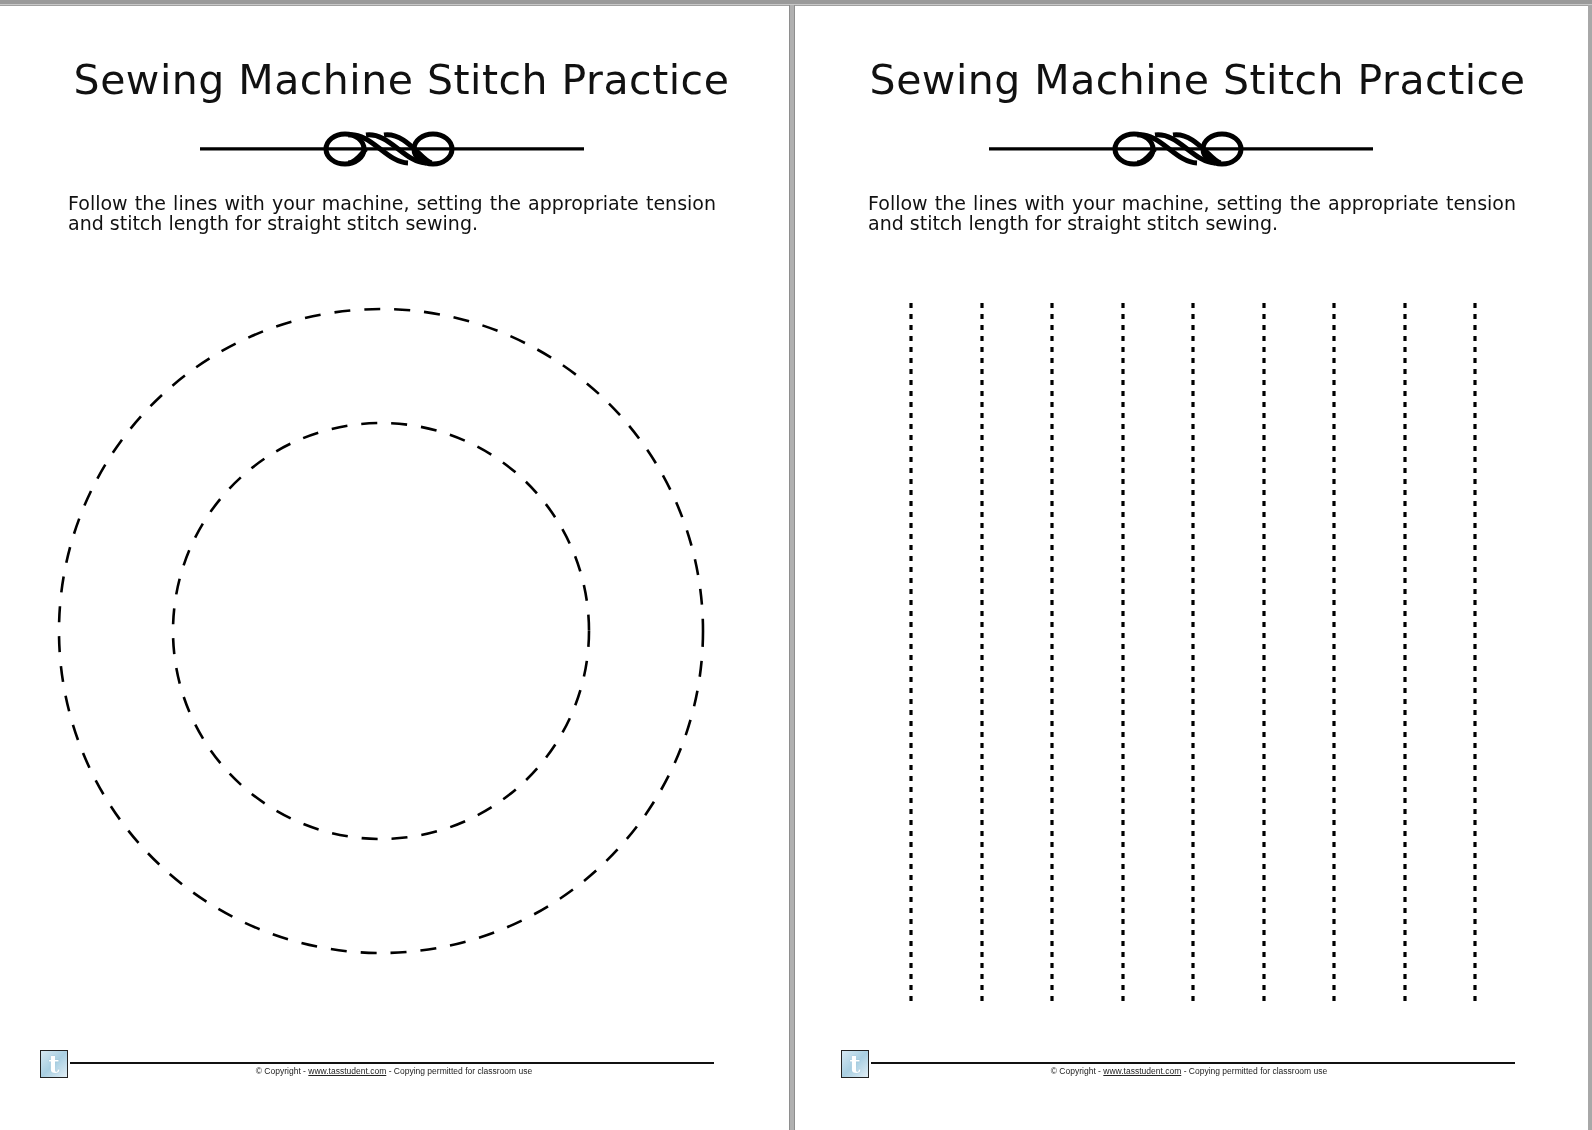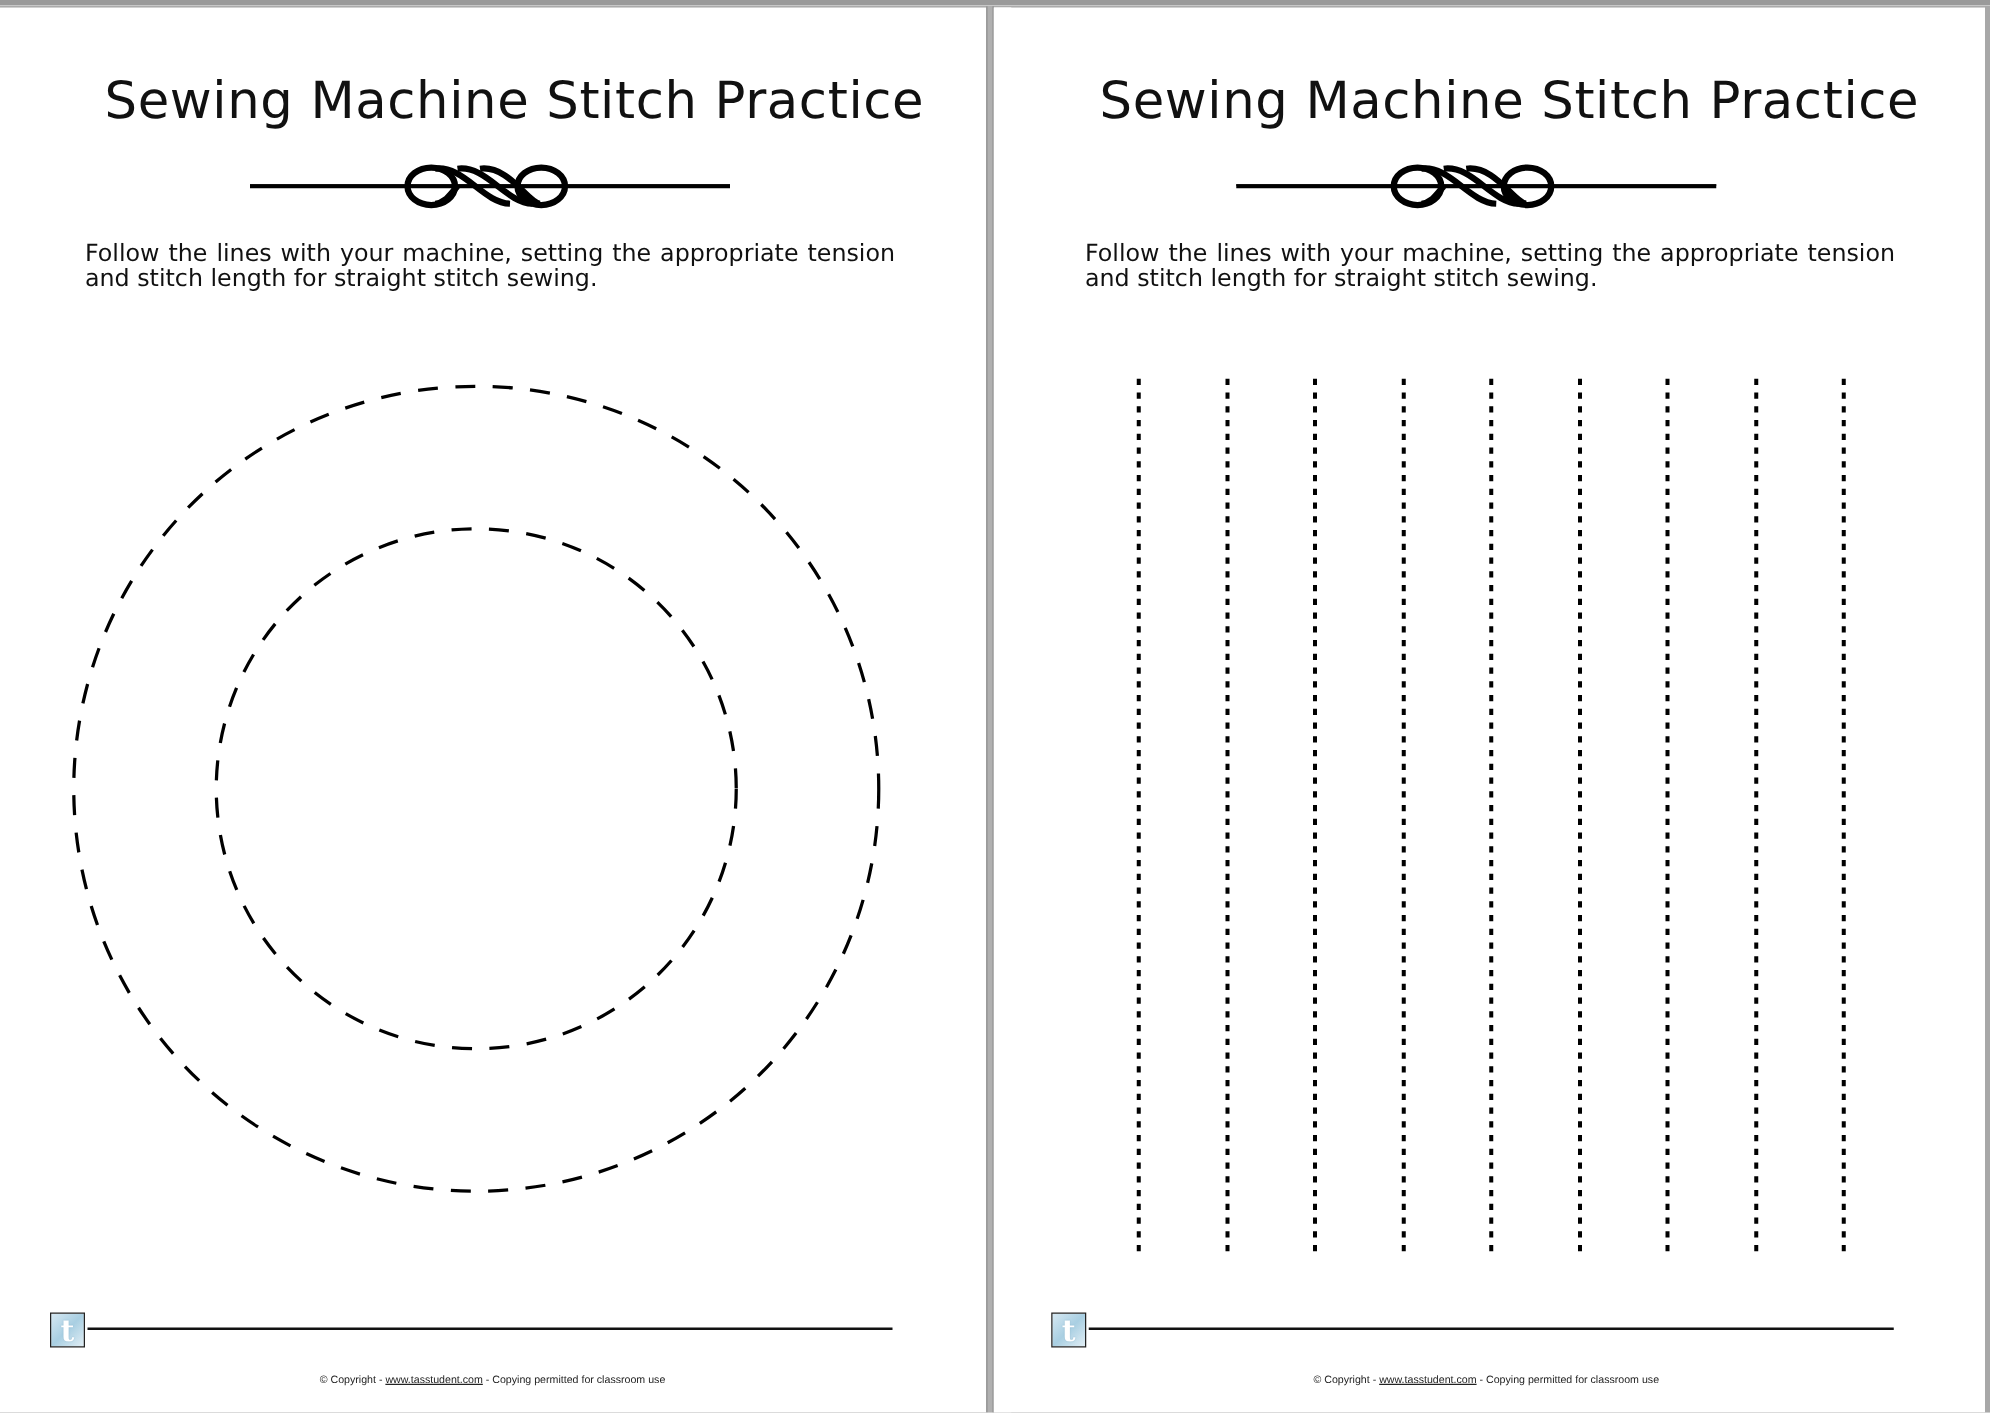--- a/index.html
+++ b/index.html
@@ -4,21 +4,21 @@
   <style>
     html, body { margin: 0; padding: 0; }
     body {
       width: 1592px; height: 1130px; overflow: hidden;
       background: #a0a0a0; position: relative;
       font-family: "DejaVu Sans", sans-serif;
     }
     .topbar { position: absolute; left: 0; top: 0; width: 1592px; height: 4px; background: #9a9a9a; }
     .topbar2 { position: absolute; left: 0; top: 4px; width: 1592px; height: 1px; background: #c8c8c8; }
     .page {
-      position: absolute; top: 6px; height: 1124px; background: #ffffff; overflow: hidden; padding-left: 20px;
+      position: absolute; top: 6px; height: 1124px; background: #ffffff; overflow: hidden;
     }
     .page-left { left: 0; width: 789px; }
     .page-right { left: 795px; width: 793px; }
     .gap { position: absolute; top: 5px; left: 789px; width: 6px; height: 1125px; background: #b0b0b0; border-left: 1px solid #8e8e8e; border-right: 1px solid #8e8e8e; box-sizing: border-box; }
     .edge-right { position: absolute; top: 5px; left: 1588px; width: 4px; height: 1125px; background: #a8a8a8; }
 
     .title {
       position: absolute; top: 50px; left: 0; width: 100%;
       text-align: center; font-size: 41px; color: #111;
       font-family: "DejaVu Sans", sans-serif; letter-spacing: 0.5px;
@@ -43,21 +43,21 @@
       color: #ffffff; font-weight: bold; font-size: 24px; font-family: "DejaVu Serif", serif;
       text-shadow: 0 0 1px #7aa9c4;
     }
     .page-left .footer-logo { left: 40px; }
     .page-right .footer-logo { left: 46px; }
     .footer-line { position: absolute; top: 1056px; height: 1.5px; background: #111; }
     .page-left .footer-line { left: 70px; width: 644px; }
     .page-right .footer-line { left: 76px; width: 644px; }
     .footer-text {
       position: absolute; top: 1060px; width: 100%; text-align: center;
-      font-family: "Liberation Sans", sans-serif; font-size: 8.5px; color: #222; margin-top: 32px;
+      font-family: "Liberation Sans", sans-serif; font-size: 8.5px; color: #222;
     }
     .page-left .footer-text { left: 9px; width: 770px; }
     .page-right .footer-text { left: 9px; width: 770px; }
     .footer-text a { color: #222; text-decoration: underline; }
   </style>
 </head>
 <body>
 
 <div class="topbar"></div>
 <div class="topbar2"></div>

